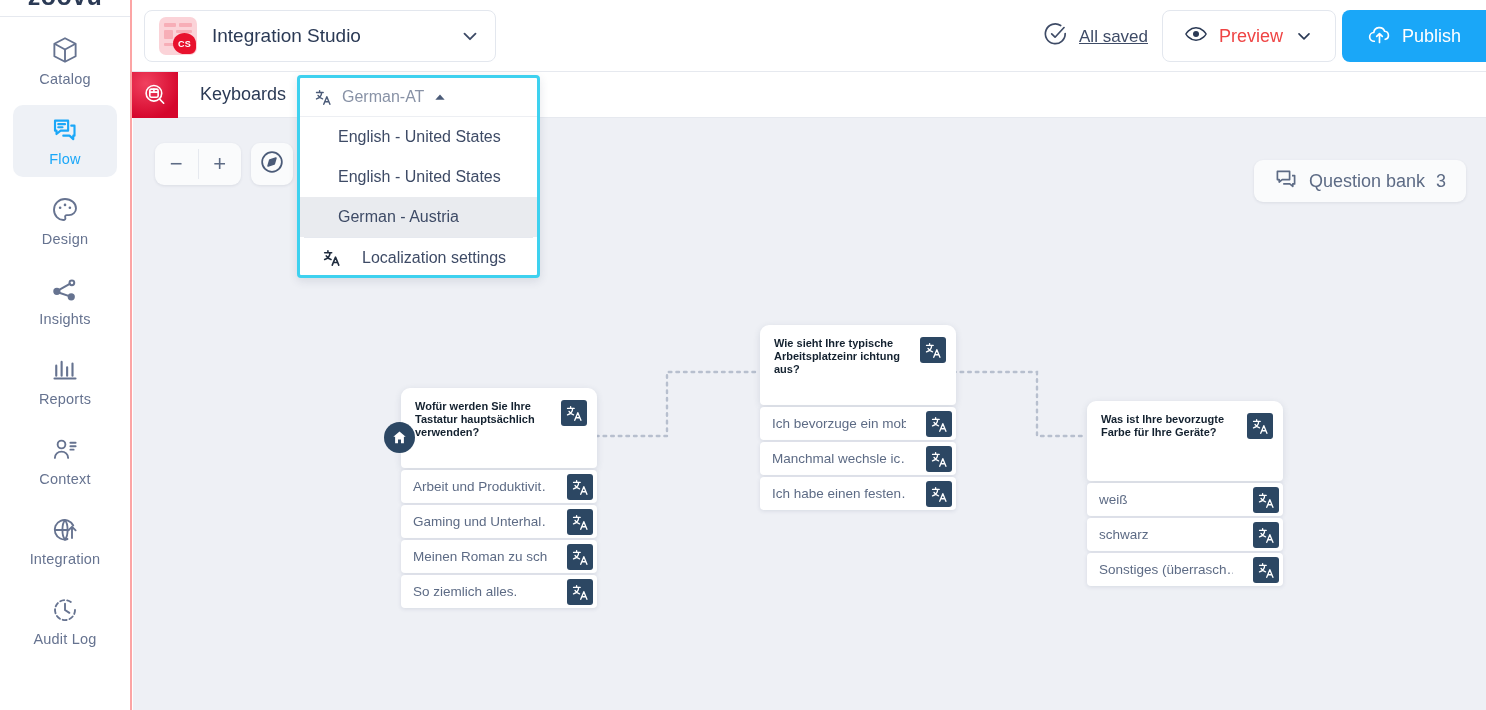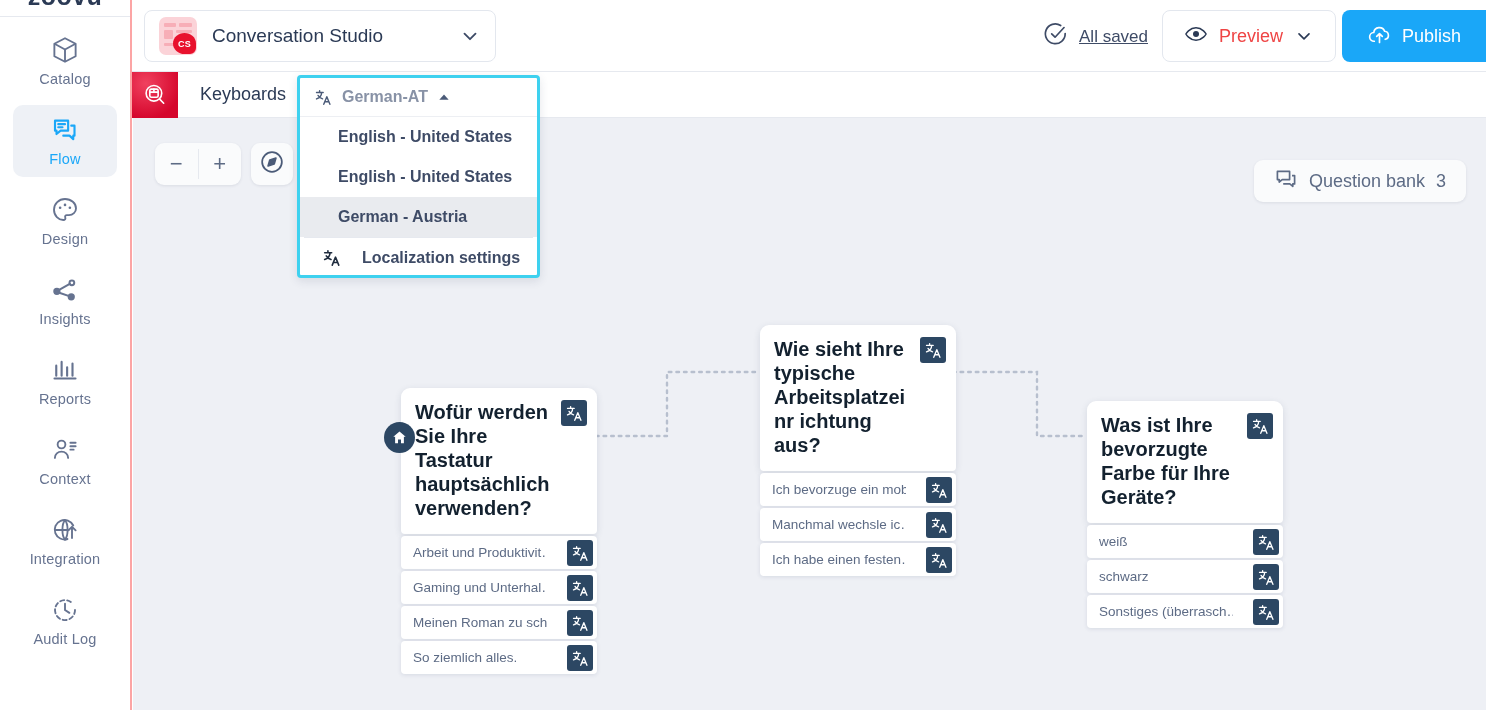--- a/index.html
+++ b/index.html
@@ -204,21 +204,21 @@
   }
   .node-q {
     background: #fff;
     border-radius: 9px 9px 4px 4px;
     box-shadow: 0 2px 7px rgba(45,60,95,.13);
     padding: 12px 14px 14px 14px;
     position: relative;
     min-height: 80px;
   }
   .node-q .q-text {
-    font-size: 20px; font-weight: bold; color: #13212f;
+    font-size: 11px; font-weight: bold; color: #13212f;
     line-height: 1.2; width: 140px;
     word-break: break-word;
   }
   .node-ans {
     background: #fff;
     border-radius: 4px;
     box-shadow: 0 1px 4px rgba(45,60,95,.12);
     margin-top: 2px;
     height: 33px;
     display: flex; align-items: center;
@@ -253,21 +253,20 @@
 
   
   #loc-dropdown {
     position: absolute; left: 297px; top: 75px;
     width: 243px; height: 203px;
     background: #ffffff;
     border: 3px solid #3ed1ef;
     border-radius: 4px;
     z-index: 50;
     box-shadow: 0 3px 10px rgba(40,50,80,.12);
-    font-weight: bold;
   }
   #loc-current {
     height: 39px;
     display: flex; align-items: center; gap: 9px;
     padding: 0 14px;
     border-bottom: 1px solid #edeff3;
     cursor: pointer;
   }
   #loc-current .lc-text { font-size: 16px; color: #8892a6; }
   .loc-item {
@@ -385,21 +384,21 @@
     <div id="studio-select">
       <div class="app-badge">
         <div class="strip" style="left:5px;top:6px;width:12px;height:4px;"></div>
         <div class="strip" style="left:20px;top:6px;width:13px;height:4px;"></div>
         <div class="strip" style="left:5px;top:13px;width:9px;height:9px;"></div>
         <div class="strip" style="left:17px;top:13px;width:16px;height:3px;"></div>
         <div class="strip" style="left:17px;top:19px;width:16px;height:3px;"></div>
         <div class="strip" style="left:5px;top:26px;width:28px;height:3px;"></div>
         <div class="bubble">CS</div>
       </div>
-      <div class="ss-label">Conversation Studio</div>
+      <div class="ss-label">Integration Studio</div>
       <div class="chev">
         <svg width="22" height="22" viewBox="0 0 24 24" fill="none" stroke="currentColor" stroke-width="2" stroke-linecap="round" stroke-linejoin="round">
             <path d="M6 9.5l6 6 6-6"></path>
           </svg>
       </div>
     </div>
 
     <div id="saved-status">
       <span>
         <svg width="27" height="27" viewBox="0 0 24 24" fill="none" stroke="#3e4b66" stroke-width="1.5" stroke-linecap="round" stroke-linejoin="round">

